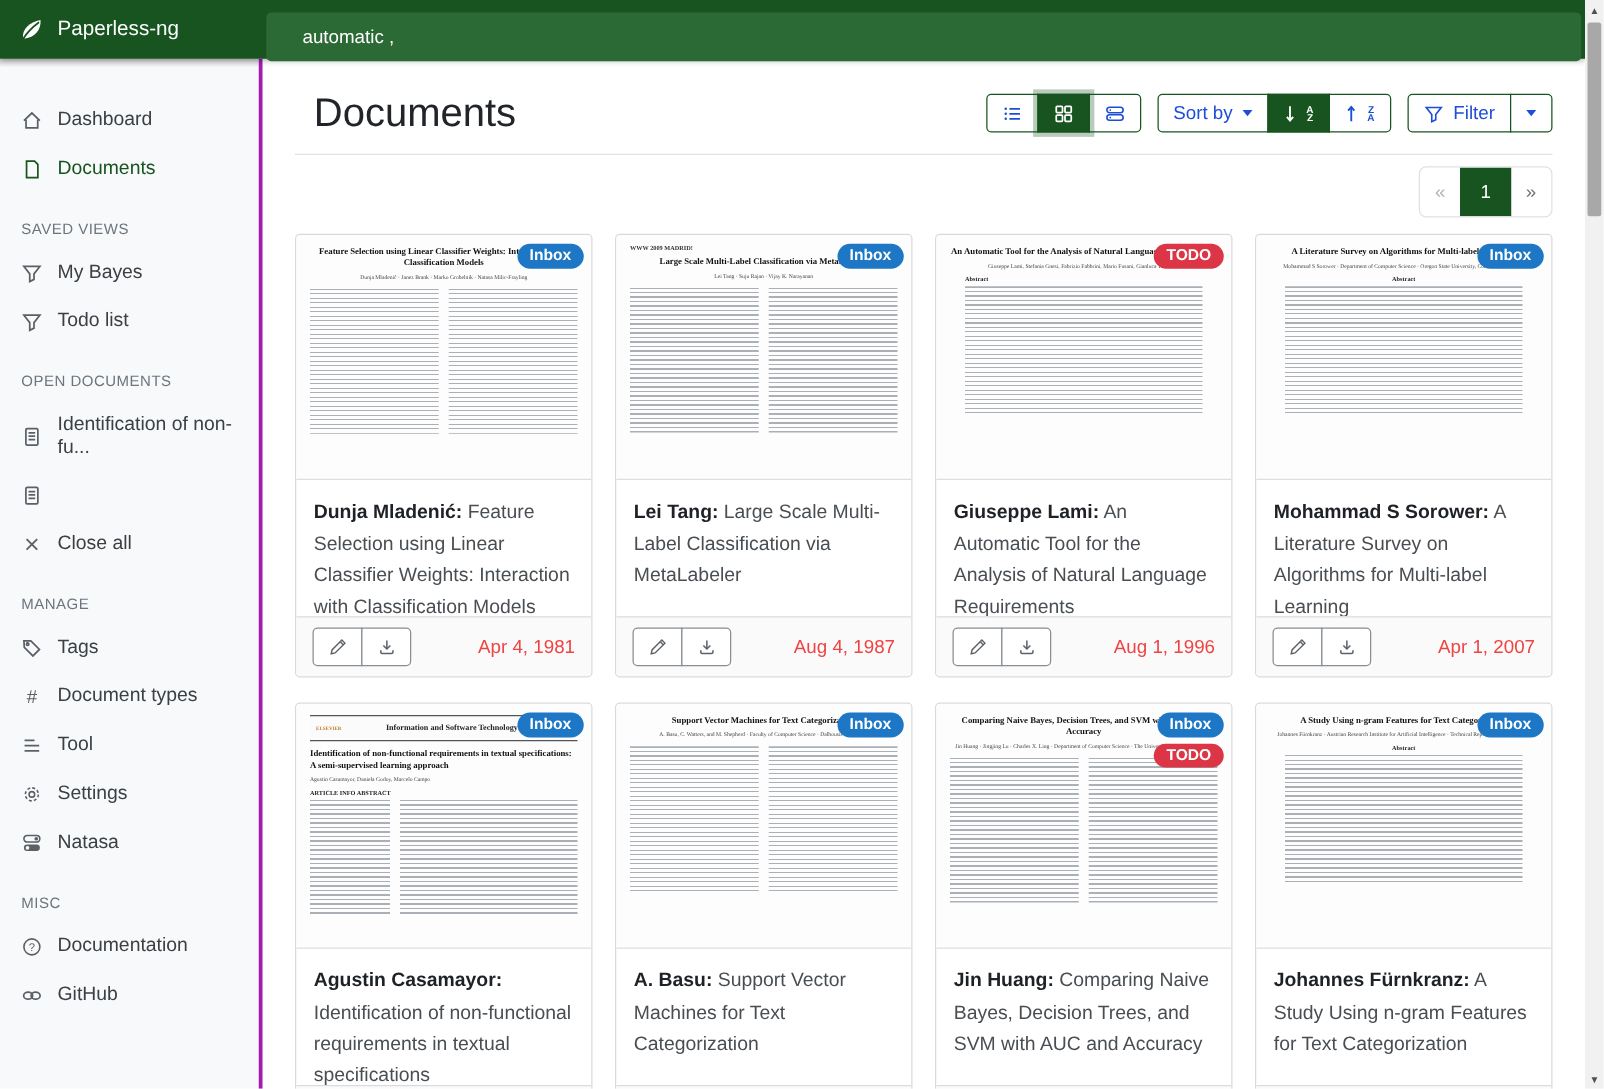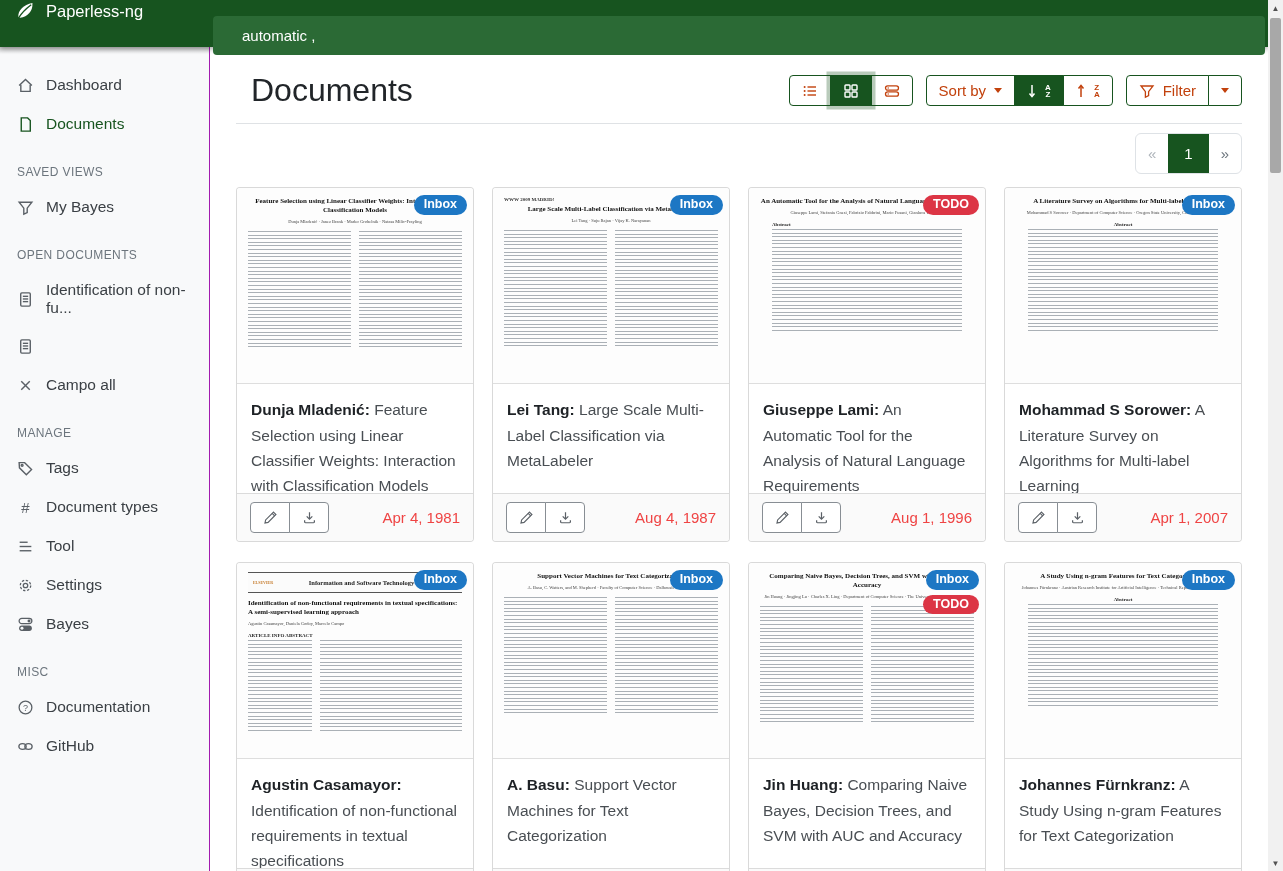--- a/index.html
+++ b/index.html
@@ -6,21 +6,21 @@
   html, body { width: 1283px; height: 871px; overflow: hidden; }
   body {
     font-family: "Liberation Sans", sans-serif;
     background: #ffffff;
     color: #212529;
     position: relative;
   }
   
   .navbar {
     position: absolute; top: 0; left: 0; right: 15px; height: 47px;
-    background: #17541f; display: flex; align-items: flex-start; z-index: 20;
+    background: #17541f; display: flex; align-items: center; z-index: 20;
     box-shadow: 0 2px 5px rgba(0,0,0,.35);
   }
   .brand { width: 210px; display: flex; align-items: center; gap: 10px; padding-left: 14px; flex: none; }
   .brand-name { color: #fff; font-size: 16.5px; }
   .search-wrap { flex: 1; margin: 16px 3px 4px 3px; }
   .search-input {
     width: 100%; height: 39px; background: #2b6a35; border: none; border-radius: 4px;
     color: #fff; font-size: 15px; padding: 0 14px 0 29px; outline: none;
     font-family: "Liberation Sans", sans-serif;
   }
@@ -29,43 +29,43 @@
     position: absolute; top: 0; right: 0; width: 15px; height: 871px;
     background: #f1f1f1; z-index: 30; 
   }
   .scroll-arrow { position: absolute; left: 0; width: 15px; height: 16px; display: flex; align-items: center; justify-content: center; color: #505050; font-size: 8px; }
   .scroll-arrow.up { top: 0; }
   .scroll-arrow.down { bottom: 0; }
   .scroll-thumb { position: absolute; left: 2px; width: 11px; top: 18px; height: 155px; background: #a8a8a8; border-radius: 2px; }
   
   .sidebar {
     position: absolute; top: 47px; left: 0; bottom: 0; width: 210px;
-    background: #f8f9fa; border-right: 1px solid #a21caf; z-index: 10;
-    padding-top: 22px; overflow: hidden;
+    background: #f8f9fa; border-right: 3px solid #a21caf; z-index: 10;
+    padding-top: 33px; overflow: hidden;
   }
   .sidebar::before { content: ""; position: absolute; top: 0; left: 0; right: 0; height: 7px;
     background: linear-gradient(to bottom, rgba(0,0,0,.16), rgba(0,0,0,0)); }
   .nav-section-title {
     font-size: 12px; color: #6c757d; letter-spacing: .4px; padding: 0 17px; margin: 25px 0 12px;
   }
   .nav-item {
     display: flex; align-items: center; gap: 12px; padding: 7px 17px; margin-bottom: 7px;
     color: #3b4045; font-size: 15.5px; cursor: pointer; text-decoration: none;
   }
   .nav-item .nav-icon { width: 17px; height: 17px; display: inline-flex; color: #5a6066; flex: none; }
   .nav-item.active, .nav-item.active .nav-icon { color: #17541f; }
   .nav-icon svg { width: 100%; height: 100%; }
   .txt-icon { font-size: 15px; line-height: 17px; width: 17px; text-align: center; color: inherit; }
   
   .main { position: absolute; top: 47px; left: 210px; right: 15px; bottom: 0; padding: 24px 26px 0; background: #fff; overflow: hidden; }
   .head-row { display: flex; justify-content: space-between; align-items: flex-start; }
   .page-title { font-size: 32px; font-weight: 400; color: #212529; margin-left: 15px; line-height: 1.2; }
   .toolbar { display: flex; gap: 13px; margin-top: 4px; }
   .btn {
-    height: 31px; border: 1px solid #17541f; background: #fff; color: #c2410c;
+    height: 31px; border: 1px solid #17541f; background: #fff; color: #1d4ed8;
     font-size: 15px; display: inline-flex; align-items: center; justify-content: center;
     padding: 0 12px; cursor: pointer; font-family: inherit;
   }
   .btn svg { width: 16px; height: 16px; }
   .btn.sel { background: #17541f; color: #fff; }
   .btn-group { display: inline-flex; }
   .btn-group .btn { border-radius: 0; margin-left: -1px; }
   .btn-group .btn:first-child { border-radius: 4px 0 0 4px; margin-left: 0; }
   .btn-group .btn:last-child { border-radius: 0 4px 4px 0; }
   .btn.focus-ring { box-shadow: 0 0 0 3.5px rgba(23,84,31,.30); position: relative; z-index: 2; }
@@ -157,20 +157,28 @@
       </a>
       <div class="nav-section-title">SAVED VIEWS</div>
       <a class="nav-item">
         <span class="nav-icon">
           <svg viewBox="0 0 16 16" fill="none" stroke="currentColor" stroke-width="1.3">
             <path d="M2 3 h12 L9.6 8.6 v4.1 l-3.2 1.6 V8.6 Z"></path>
           </svg>
         </span>
         <span class="nav-label">My Bayes</span>
       </a>
+      <a class="nav-item">
+        <span class="nav-icon">
+          <svg viewBox="0 0 16 16" fill="none" stroke="currentColor" stroke-width="1.3">
+            <path d="M2 3 h12 L9.6 8.6 v4.1 l-3.2 1.6 V8.6 Z"></path>
+          </svg>
+        </span>
+        <span class="nav-label">Todo list</span>
+      </a>
       <div class="nav-section-title">OPEN DOCUMENTS</div>
       <a class="nav-item">
         <span class="nav-icon">
           <svg viewBox="0 0 16 16" fill="none" stroke="currentColor" stroke-width="1.3">
             <rect x="3.5" y="1.8" width="9" height="12.4" rx="1"></rect>
             <line x1="5.5" y1="5" x2="10.5" y2="5"></line>
             <line x1="5.5" y1="7.5" x2="10.5" y2="7.5"></line>
             <line x1="5.5" y1="10" x2="10.5" y2="10"></line>
           </svg>
         </span>
@@ -186,21 +194,21 @@
           </svg>
         </span>
       </a>
       <a class="nav-item">
         <span class="nav-icon">
           <svg viewBox="0 0 16 16" stroke="currentColor" stroke-width="1.4">
             <line x1="4" y1="4" x2="12" y2="12"></line>
             <line x1="12" y1="4" x2="4" y2="12"></line>
           </svg>
         </span>
-        <span class="nav-label">Campo all</span>
+        <span class="nav-label">Close all</span>
       </a>
       <div class="nav-section-title">MANAGE</div>
       <a class="nav-item">
         <span class="nav-icon">
           <svg viewBox="0 0 16 16" fill="none" stroke="currentColor" stroke-width="1.3">
             <path d="M2 2.5 h5.2 L13.7 9 8.8 13.9 2.3 7.4 Z"></path>
             <circle cx="4.8" cy="5" r="0.9"></circle>
           </svg>
         </span>
         <span class="nav-label">Tags</span>
@@ -232,21 +240,21 @@
       </a>
       <a class="nav-item">
         <span class="nav-icon">
           <svg viewBox="0 0 16 16">
             <rect x="2" y="2.2" width="12" height="5" rx="2.5" fill="none" stroke="currentColor" stroke-width="1.2"></rect>
             <circle cx="11.3" cy="4.7" r="1.4" fill="currentColor"></circle>
             <rect x="2" y="9" width="12" height="5" rx="2.5" fill="currentColor"></rect>
             <circle cx="4.7" cy="11.5" r="1.4" fill="#f8f9fa"></circle>
           </svg>
         </span>
-        <span class="nav-label">Bayes</span>
+        <span class="nav-label">Natasa</span>
       </a>
       <div class="nav-section-title">MISC</div>
       <a class="nav-item">
         <span class="nav-icon">
           <svg viewBox="0 0 16 16" fill="none" stroke="currentColor" stroke-width="1.2">
             <circle cx="8" cy="8" r="6"></circle>
             <text x="8" y="11" text-anchor="middle" font-size="8.5" fill="currentColor" stroke="none" font-family="Liberation Sans, sans-serif">?</text>
           </svg>
         </span>
         <span class="nav-label">Documentation</span>

